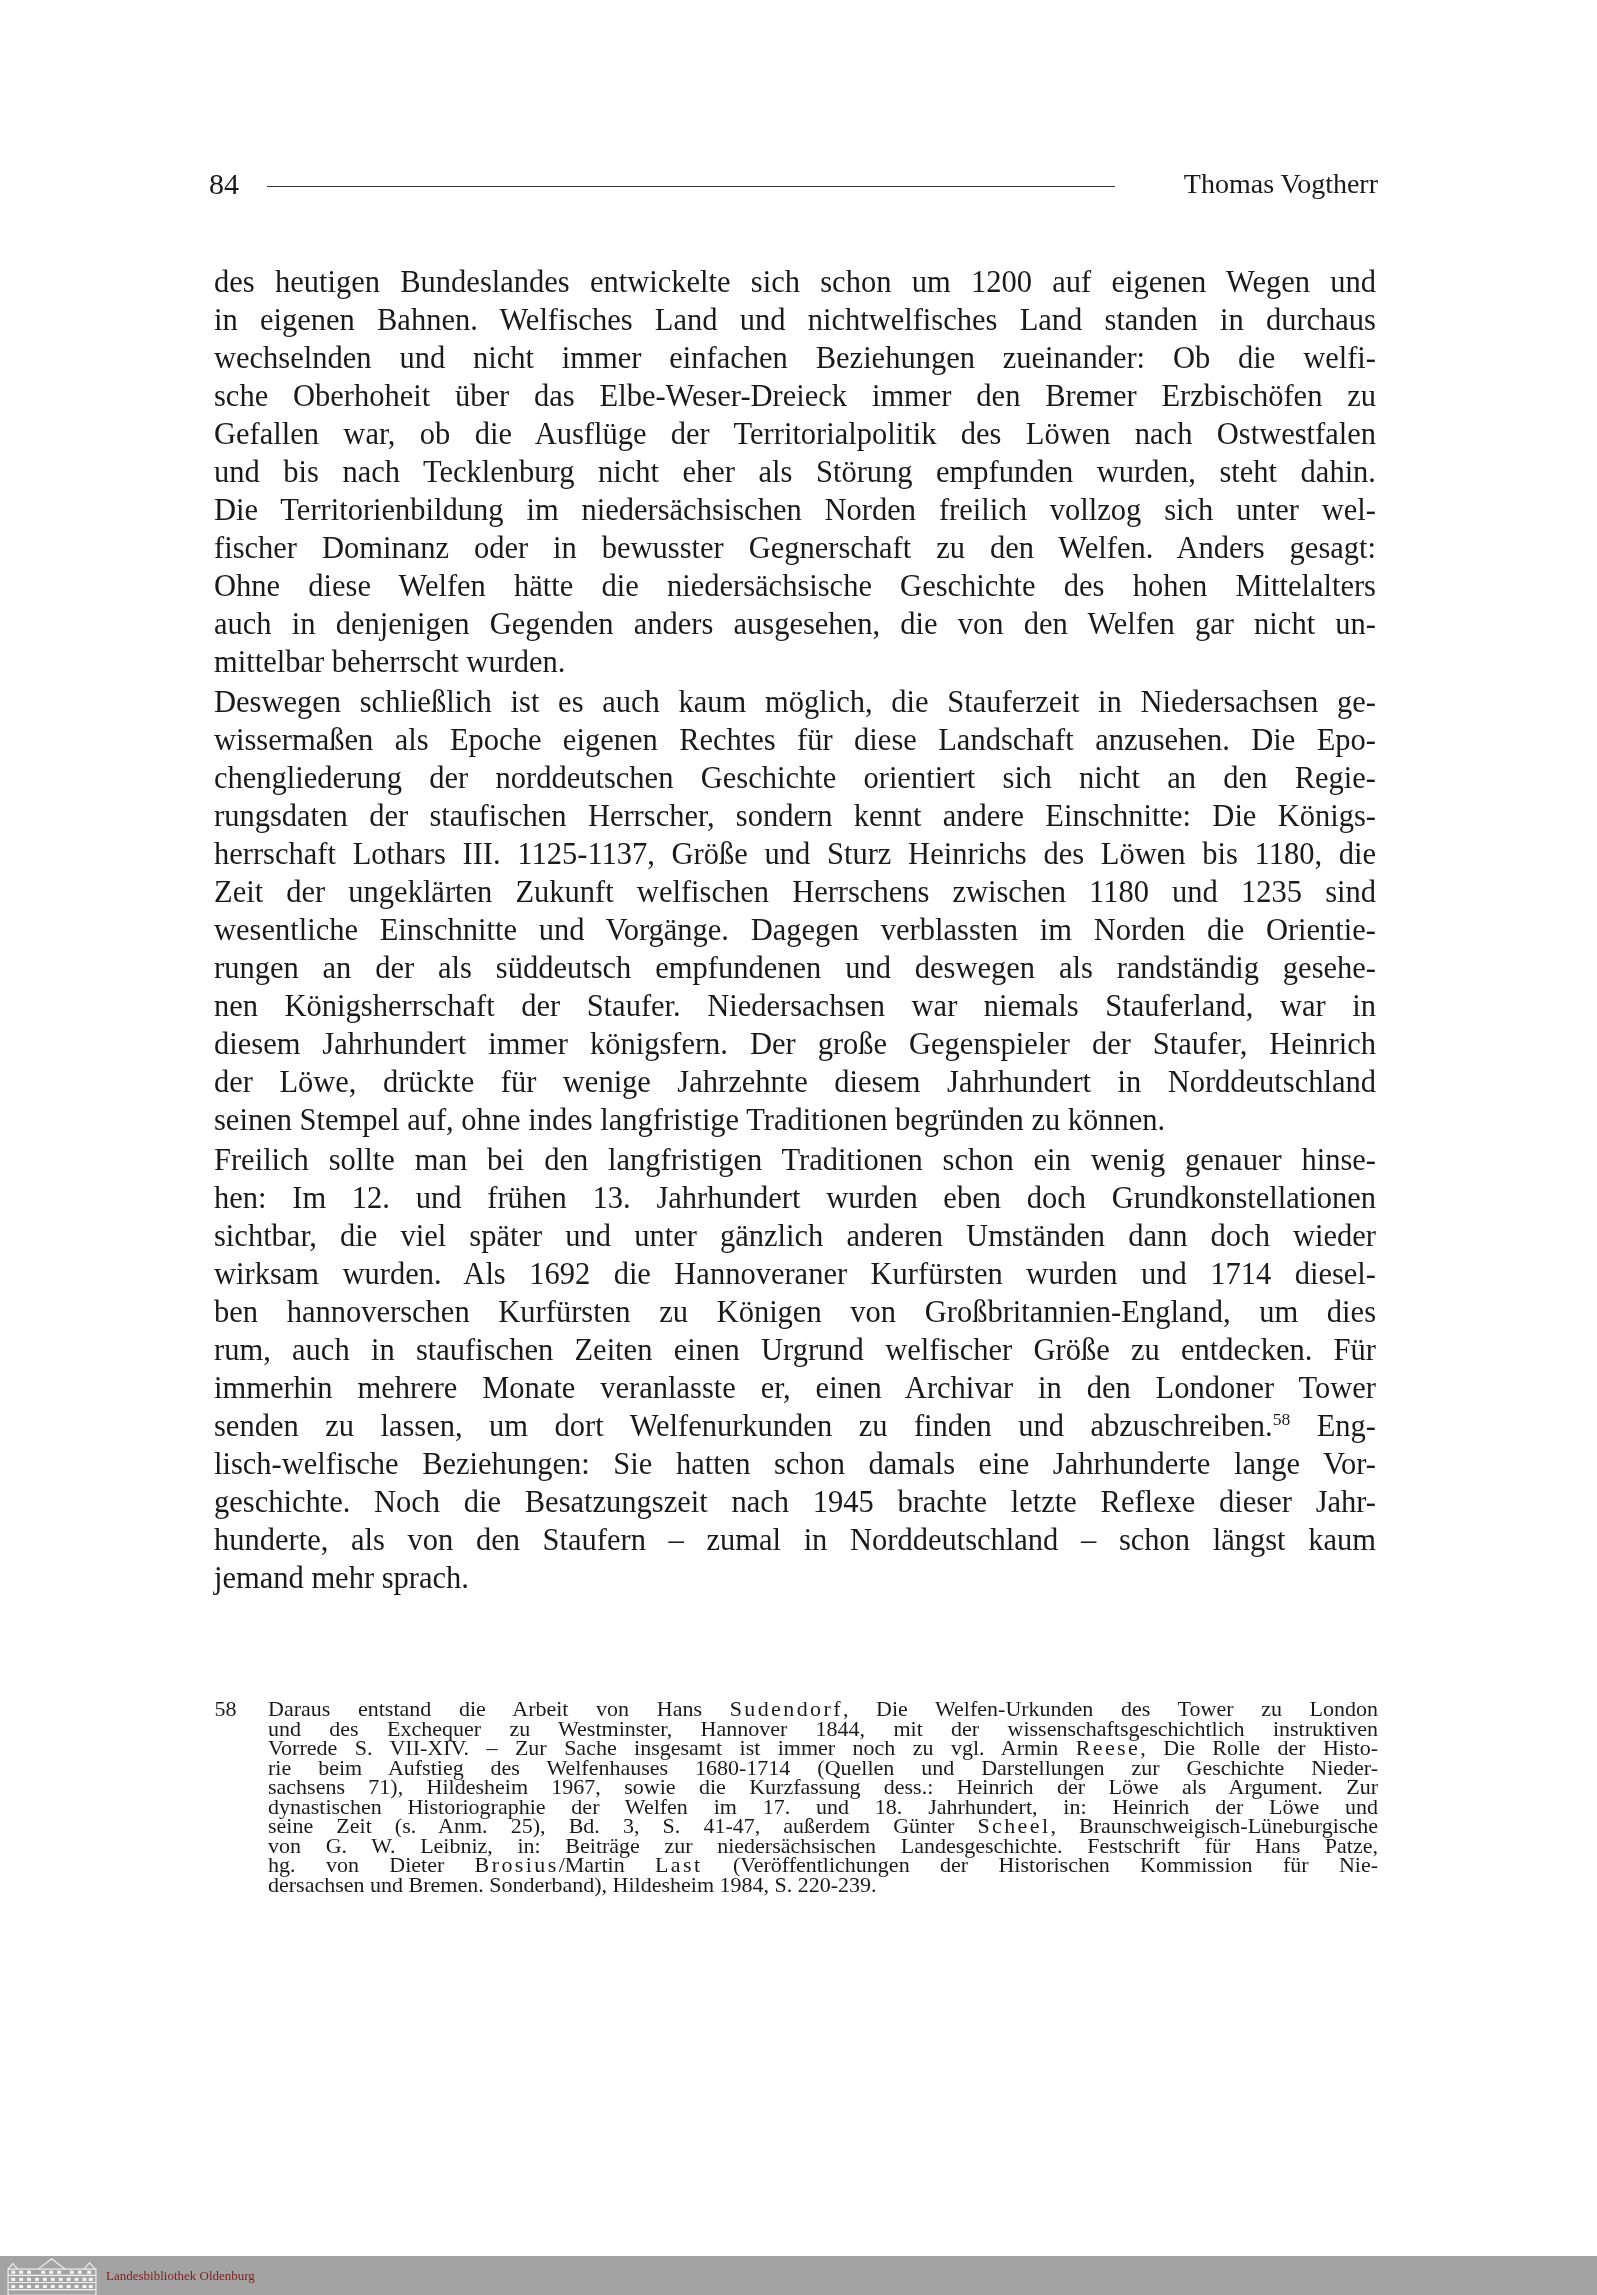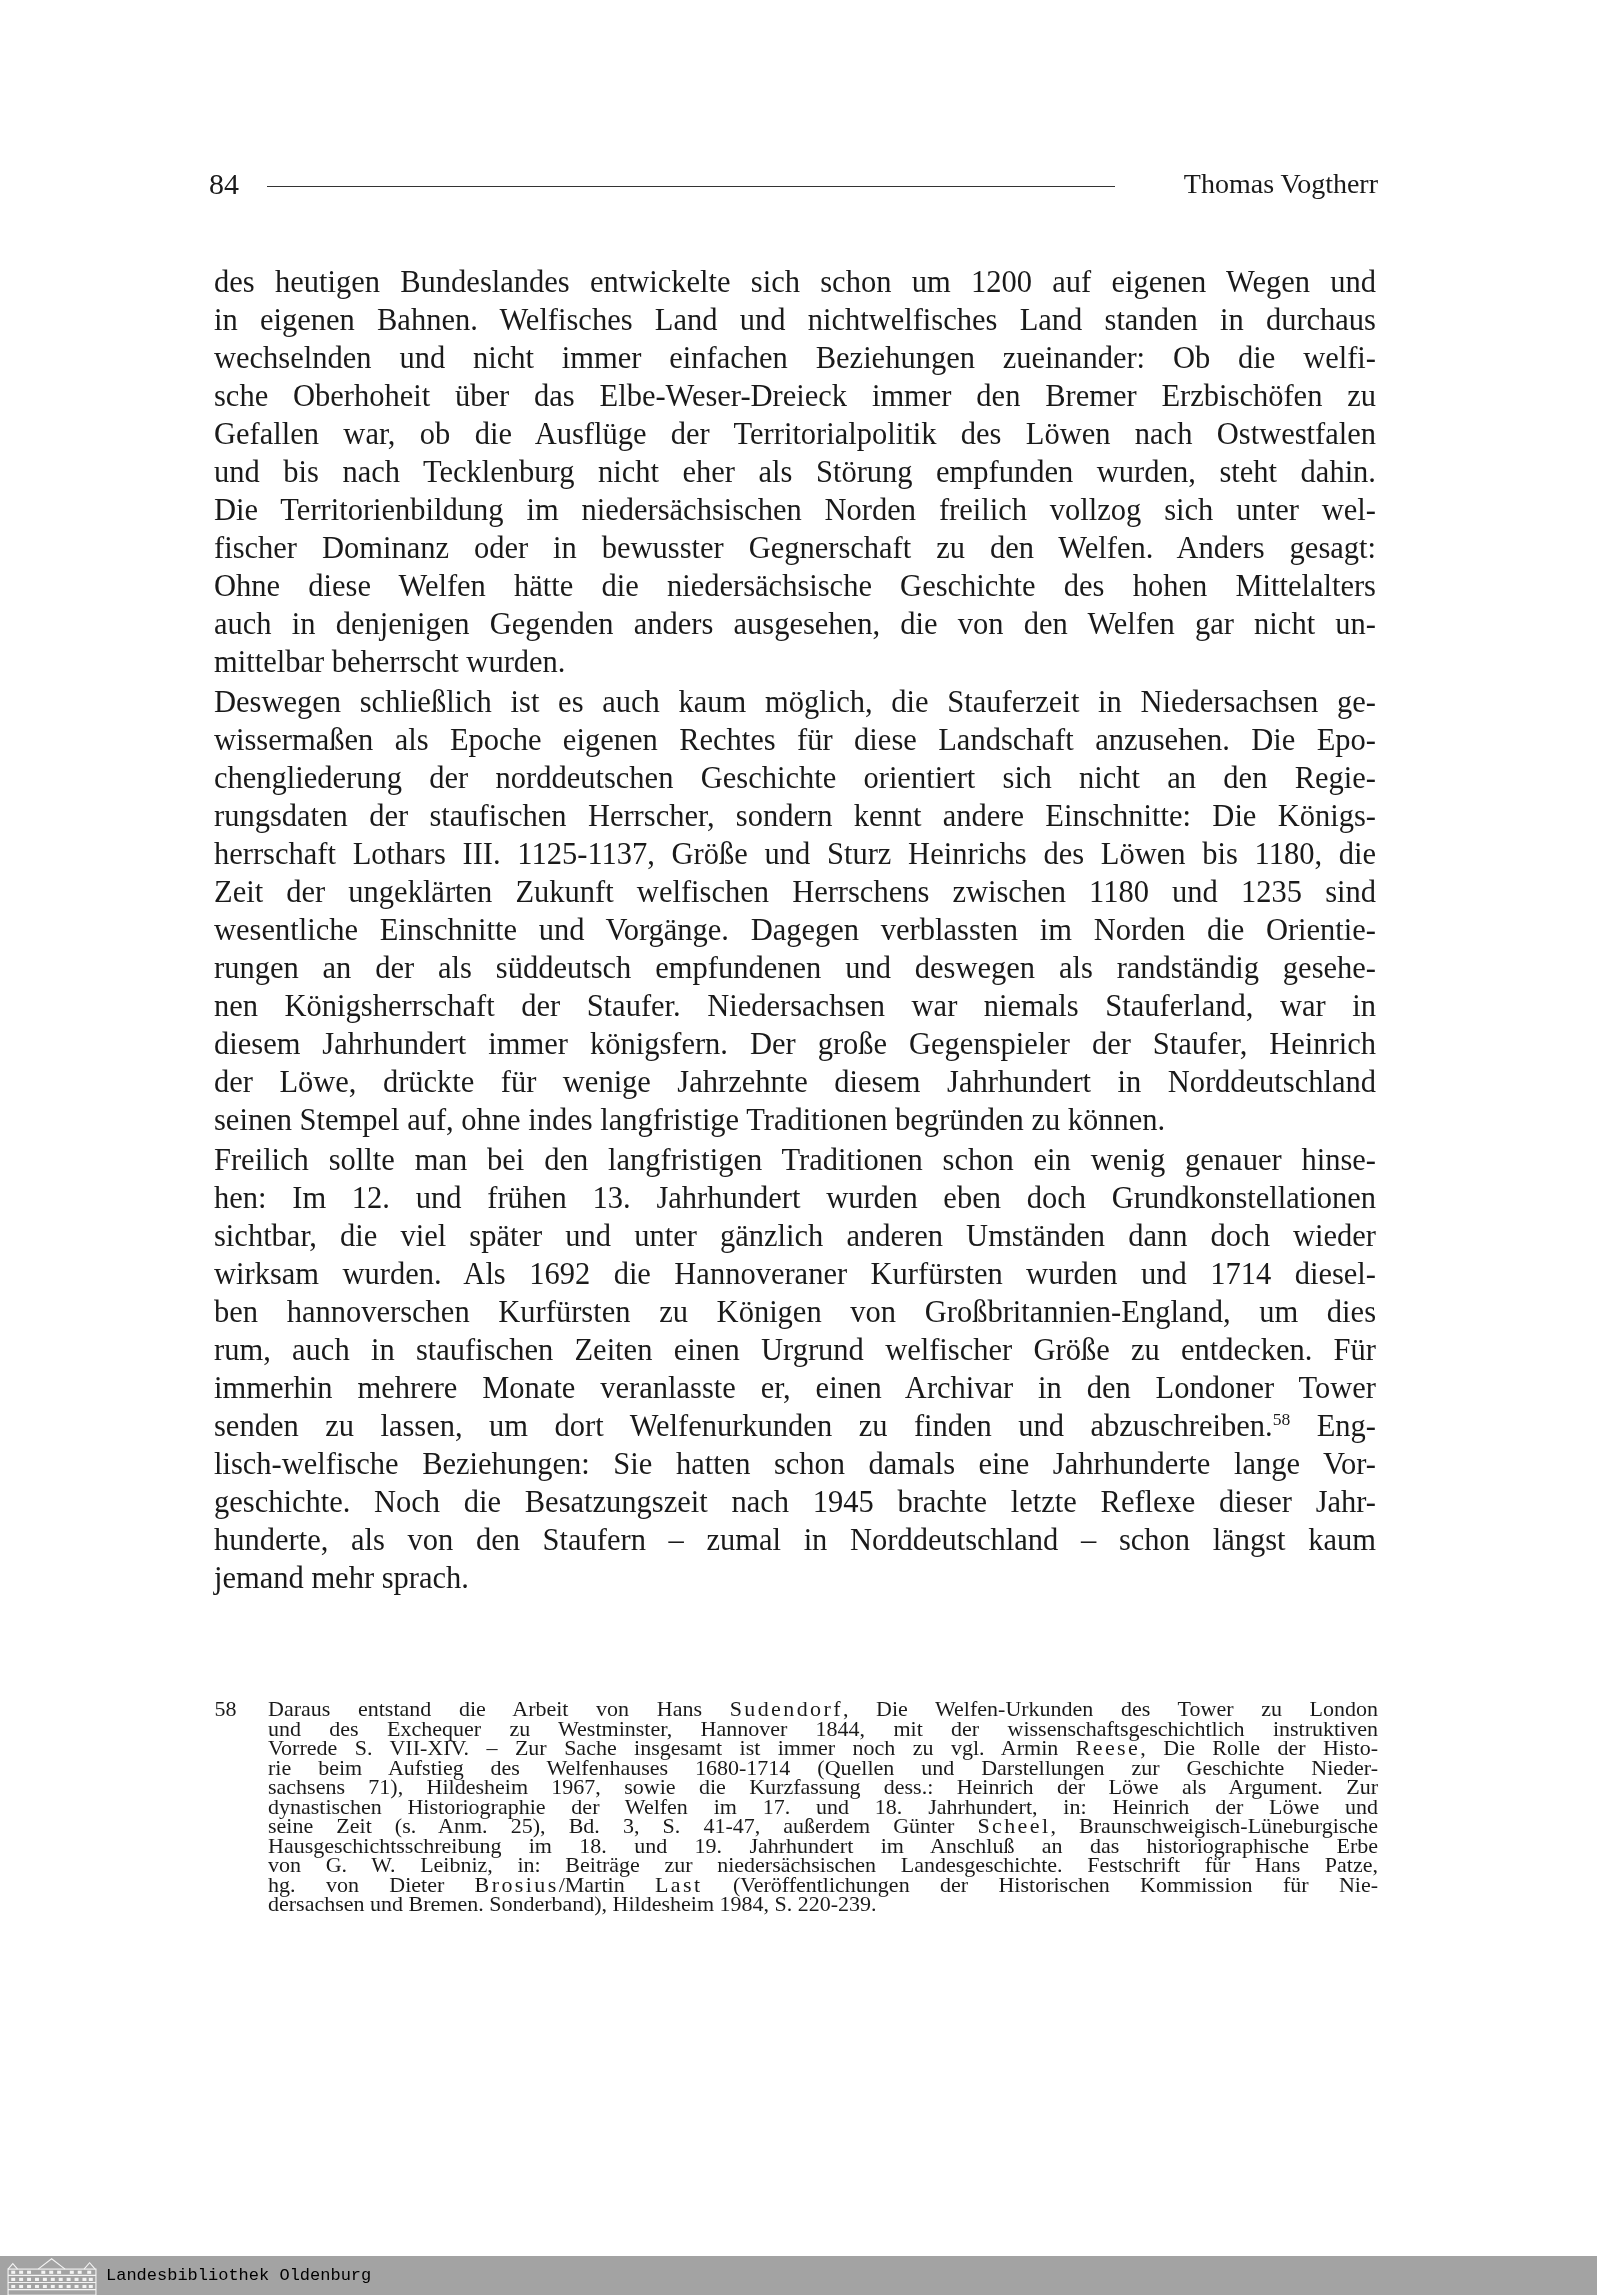--- a/index.html
+++ b/index.html
@@ -14,21 +14,21 @@
     .line.last { text-align-last: left; }
     .fn-ref { font-size: 17.6px; vertical-align: super; line-height: 0; }
     .footnotes { position: absolute; left: 212px; top: 1699px; width: 1166px; font-family: "Liberation Serif", serif; font-size: 22px; line-height: 19.5px; }
     .footnote { position: relative; padding-left: 56px; }
     .fn-number { position: absolute; left: 2.4px; top: 0; }
     .fn-line { display: block; text-align: justify; text-align-last: justify; white-space: nowrap; line-height: 19.5px; }
     .fn-line.last { text-align-last: left; }
     .spaced { letter-spacing: 2.4px; }
     .footer-bar { position: absolute; left: 0; top: 2256px; width: 1597px; height: 40px; background: #a3a3a3; }
     .library-logo { position: absolute; left: 6.4px; top: 1.6px; width: 92px; height: 38px; }
-    .library-name { position: absolute; left: 106px; top: 8px; color: #000000; font-family: Liberation Mono, monospace; font-size: 17px; line-height: 24px; }
+    .library-name { position: absolute; left: 106px; top: 8px; color: #7f1d1d; font-family: Liberation Serif, serif; font-size: 13px; line-height: 24px; }
   </style>
 </head>
 <body>
 
 <div class="header">
   <span class="page-number">84</span>
   <div class="header-rule"></div>
   <span class="running-head">Thomas Vogtherr</span>
 </div>
 
@@ -80,21 +80,20 @@
   <div class="footnote" id="fn-0">
     <span class="fn-number">58</span>
     <div class="fn-body" id="fn-body-0">
         <span class="fn-line"><span>Daraus entstand die Arbeit von Hans </span><span class="spaced">Sudendorf</span><span>, Die Welfen-Urkunden des Tower zu London</span></span>
         <span class="fn-line"><span>und des Exchequer zu Westminster, Hannover 1844, mit der wissenschaftsgeschichtlich instruktiven</span></span>
         <span class="fn-line"><span>Vorrede S. VII-XIV. – Zur Sache insgesamt ist immer noch zu vgl. Armin </span><span class="spaced">Reese</span><span>, Die Rolle der Histo-</span></span>
         <span class="fn-line"><span>rie beim Aufstieg des Welfenhauses 1680-1714 (Quellen und Darstellungen zur Geschichte Nieder-</span></span>
         <span class="fn-line"><span>sachsens 71), Hildesheim 1967, sowie die Kurzfassung dess.: Heinrich der Löwe als Argument. Zur</span></span>
         <span class="fn-line"><span>dynastischen Historiographie der Welfen im 17. und 18. Jahrhundert, in: Heinrich der Löwe und</span></span>
         <span class="fn-line"><span>seine Zeit (s. Anm. 25), Bd. 3, S. 41-47, außerdem Günter </span><span class="spaced">Scheel</span><span>, Braunschweigisch-Lüneburgische</span></span>
-        <span class="fn-line"><span>Hausgeschichtsschreibung im 18. und 19. Jahrhundert im Anschluß an das historiographische Erbe</span></span>
         <span class="fn-line"><span>von G. W. Leibniz, in: Beiträge zur niedersächsischen Landesgeschichte. Festschrift für Hans Patze,</span></span>
         <span class="fn-line"><span>hg. von Dieter </span><span class="spaced">Brosius</span><span>/Martin </span><span class="spaced">Last</span><span> (Veröffentlichungen der Historischen Kommission für Nie-</span></span>
         <span class="fn-line last"><span>dersachsen und Bremen. Sonderband), Hildesheim 1984, S. 220-239.</span></span>
       </div>
   </div>
 </div>
 
 <div class="footer-bar">
   <svg class="library-logo" viewBox="0 0 115 48" xmlns="http://www.w3.org/2000/svg">
     <g fill="none" stroke="#f4f4f4" stroke-width="1.4">

